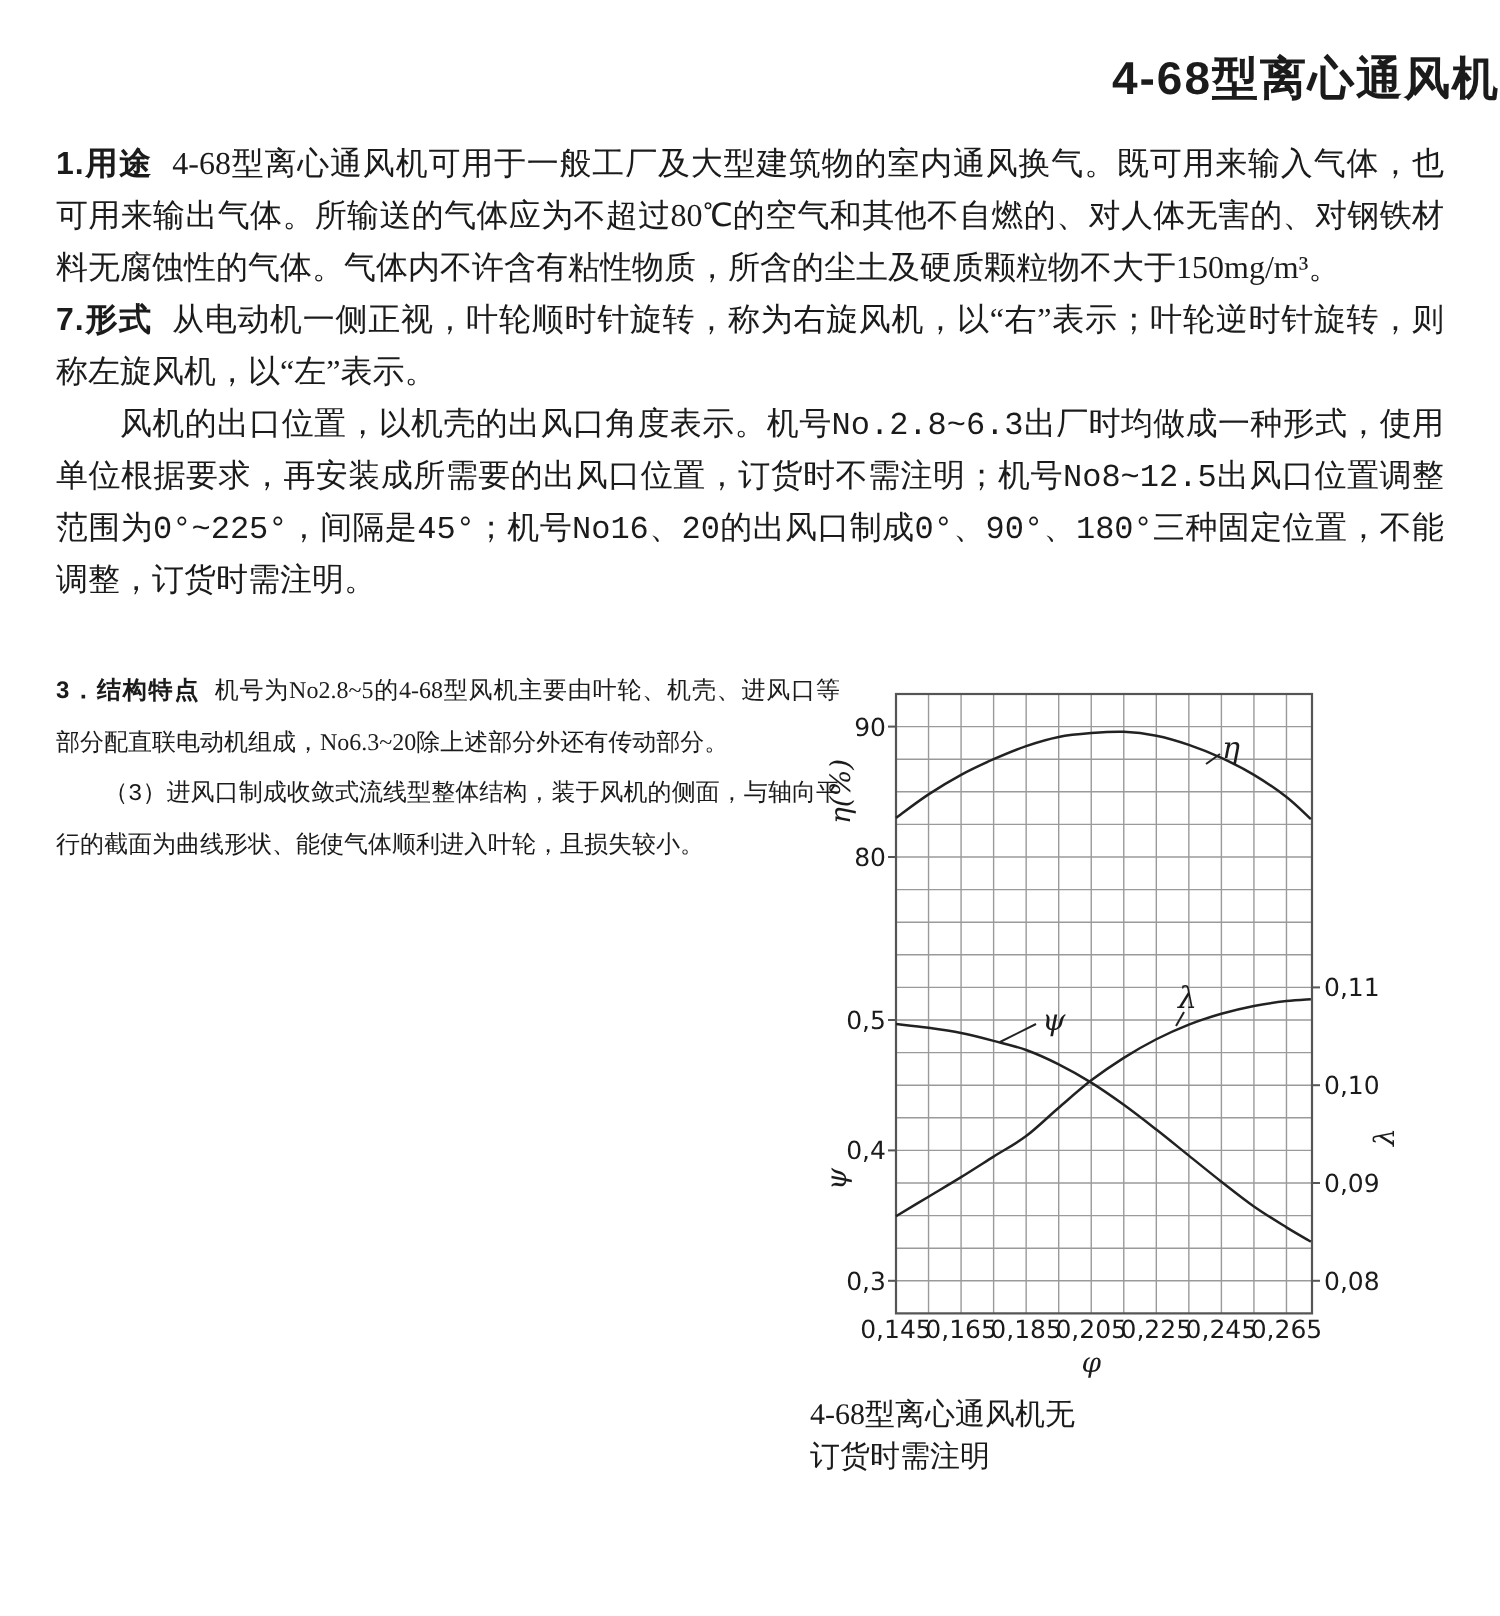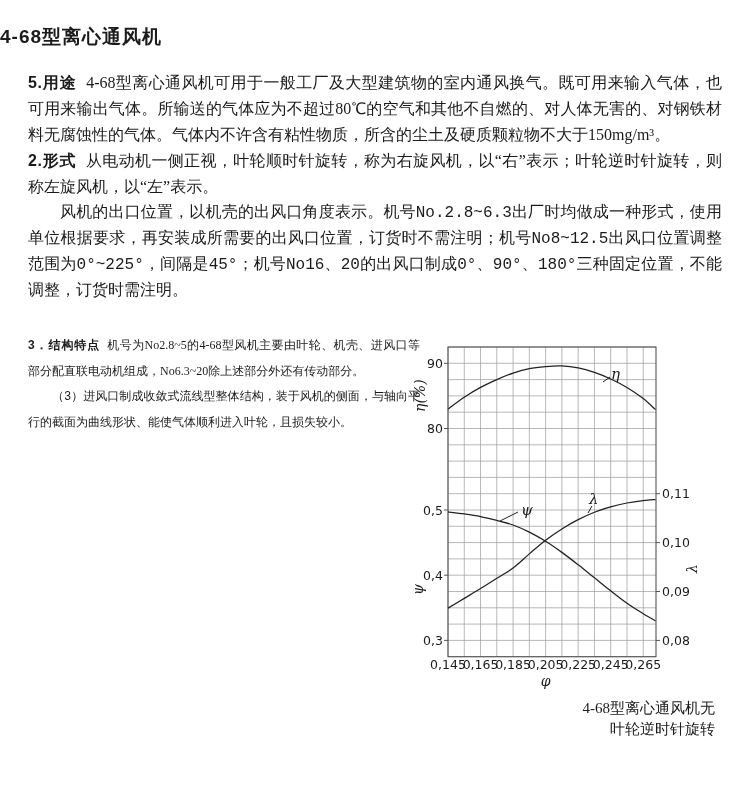--- a/index.html
+++ b/index.html
@@ -4,54 +4,54 @@
 <style>
   html,body{margin:0;padding:0;background:#e8e8e8;}
   .page{
     position:relative; width:750px; height:808px; margin:0 auto;
     background:#ffffff; color:#1b1b1b;
     font-family:"Liberation Serif", serif;
     overflow:hidden;
   }
   .title{
     position:absolute; top:24px; left:0; width:750px;
-    text-align:left; font-family:"Liberation Sans", sans-serif;
-    font-weight:bold; font-size:19px; letter-spacing:1px; margin:0;
+    text-align:right; font-family:"Liberation Sans", sans-serif;
+    font-weight:bold; font-size:23px; letter-spacing:1px; margin:0;
   }
   .fullwidth{
     position:absolute; top:70px; left:28px; width:694px;
     font-size:16px; line-height:26px; text-align:justify;
   }
   .leftcol{
     position:absolute; top:332px; left:28px; width:392px;
     font-size:12px; line-height:26px; text-align:justify;
   }
   .fullwidth p,.leftcol p{margin:0; padding:0;}
   .ind{text-indent:2em;font-family:Liberation Mono, monospace;}
   .lbl{
     font-family:"Liberation Sans", sans-serif; font-weight:bold;
     margin-right:.6em; letter-spacing:.5px;
   }
   .chartwrap{position:absolute; left:405px; top:337px; width:345px;}
   .chartwrap svg{display:block;}
   .caption{
-    width:310px; margin-top:3px; text-align:right;
+    width:310px; margin-top:3px; text-align:left;
     font-size:15px; line-height:21px;
   }
 </style>
 </head>
 <body>
 
 <div class="page">
 
   <h1 class="title">4-68型离心通风机</h1>
 
   <div class="fullwidth">
-    <p><span class="lbl">5.用途</span><span>4-68型离心通风机可用于一般工厂及大型建筑物的室内通风换气。既可用来输入气体，也可用来输出气体。所输送的气体应为不超过80℃的空气和其他不自燃的、对人体无害的、对钢铁材料无腐蚀性的气体。气体内不许含有粘性物质，所含的尘土及硬质颗粒物不大于150mg/m³。</span></p>
-    <p><span class="lbl">2.形式</span><span>从电动机一侧正视，叶轮顺时针旋转，称为右旋风机，以“右”表示；叶轮逆时针旋转，则称左旋风机，以“左”表示。</span></p>
+    <p><span class="lbl">1.用途</span><span>4-68型离心通风机可用于一般工厂及大型建筑物的室内通风换气。既可用来输入气体，也可用来输出气体。所输送的气体应为不超过80℃的空气和其他不自燃的、对人体无害的、对钢铁材料无腐蚀性的气体。气体内不许含有粘性物质，所含的尘土及硬质颗粒物不大于150mg/m³。</span></p>
+    <p><span class="lbl">7.形式</span><span>从电动机一侧正视，叶轮顺时针旋转，称为右旋风机，以“右”表示；叶轮逆时针旋转，则称左旋风机，以“左”表示。</span></p>
     <p class="ind">风机的出口位置，以机壳的出风口角度表示。机号No.2.8~6.3出厂时均做成一种形式，使用单位根据要求，再安装成所需要的出风口位置，订货时不需注明；机号No8~12.5出风口位置调整范围为0°~225°，间隔是45°；机号No16、20的出风口制成0°、90°、180°三种固定位置，不能调整，订货时需注明。</p>
   </div>
 
   <div class="leftcol">
     <p><span class="lbl">3．结构特点</span><span>机号为No2.8~5的4-68型风机主要由叶轮、机壳、进风口等部分配直联电动机组成，No6.3~20除上述部分外还有传动部分。</span></p>
     <p class="ind">（3）进风口制成收敛式流线型整体结构，装于风机的侧面，与轴向平行的截面为曲线形状、能使气体顺利进入叶轮，且损失较小。</p>
   </div>
 
   <div class="chartwrap">
     <svg id="chart" width="345" height="358" viewBox="0 0 345 358">
@@ -127,17 +127,17 @@
         <path d="M43,271.13C45.711666666666666,269.5 53.84666666666667,264.61 59.27,261.35C64.69333333333334,258.09000000000003 70.11666666666667,254.91166666666666 75.54,251.57C80.96333333333334,248.22833333333332 86.38666666666667,244.72333333333336 91.81,241.3C97.23333333333333,237.87666666666667 102.65666666666667,235.10500000000002 108.08,231.03C113.50333333333333,226.95499999999998 118.92666666666666,221.495 124.35,216.85C129.77333333333334,212.20499999999998 135.19666666666666,207.31666666666666 140.62,203.16C146.04333333333335,199.00333333333333 151.46666666666664,195.33333333333331 156.89,191.91C162.31333333333333,188.48666666666668 167.73666666666665,185.39166666666668 173.16,182.62C178.58333333333334,179.84833333333333 184.00666666666666,177.4 189.43,175.28C194.85333333333335,173.16 200.27666666666664,171.44833333333332 205.7,169.9C211.12333333333333,168.3516666666667 216.54666666666665,167.04833333333335 221.97,165.99C227.39333333333335,164.93166666666667 233.495,164.12 238.24,163.55C242.985,162.98000000000002 248.40666666666667,162.73333333333332 250.44,162.57" fill="none" stroke="#222222" stroke-width="1.25"></path>
         <line x1="198" y1="45" x2="205" y2="40" stroke="#222222" stroke-width="1"></line>
         <text x="206" y="42" font-family="&quot;DejaVu Serif&quot;, serif" font-size="15" font-style="italic" fill="#1b1b1b">η</text>
         <line x1="95" y1="184" x2="113" y2="175" stroke="#222222" stroke-width="1"></line>
         <text x="116" y="178" font-family="&quot;DejaVu Serif&quot;, serif" font-size="15" font-style="italic" fill="#1b1b1b">ψ</text>
         <line x1="187" y1="169" x2="183" y2="176" stroke="#222222" stroke-width="1"></line>
         <text x="184" y="167" font-family="&quot;DejaVu Serif&quot;, serif" font-size="15" font-style="italic" fill="#1b1b1b">λ</text>
       </svg>
     <div class="caption">
       <div>4-68型离心通风机无</div>
-      <div>叶轮逆时针旋转</div>
+      <div>订货时需注明</div>
     </div>
   </div>
 
 </div>
 
 </body></html>

